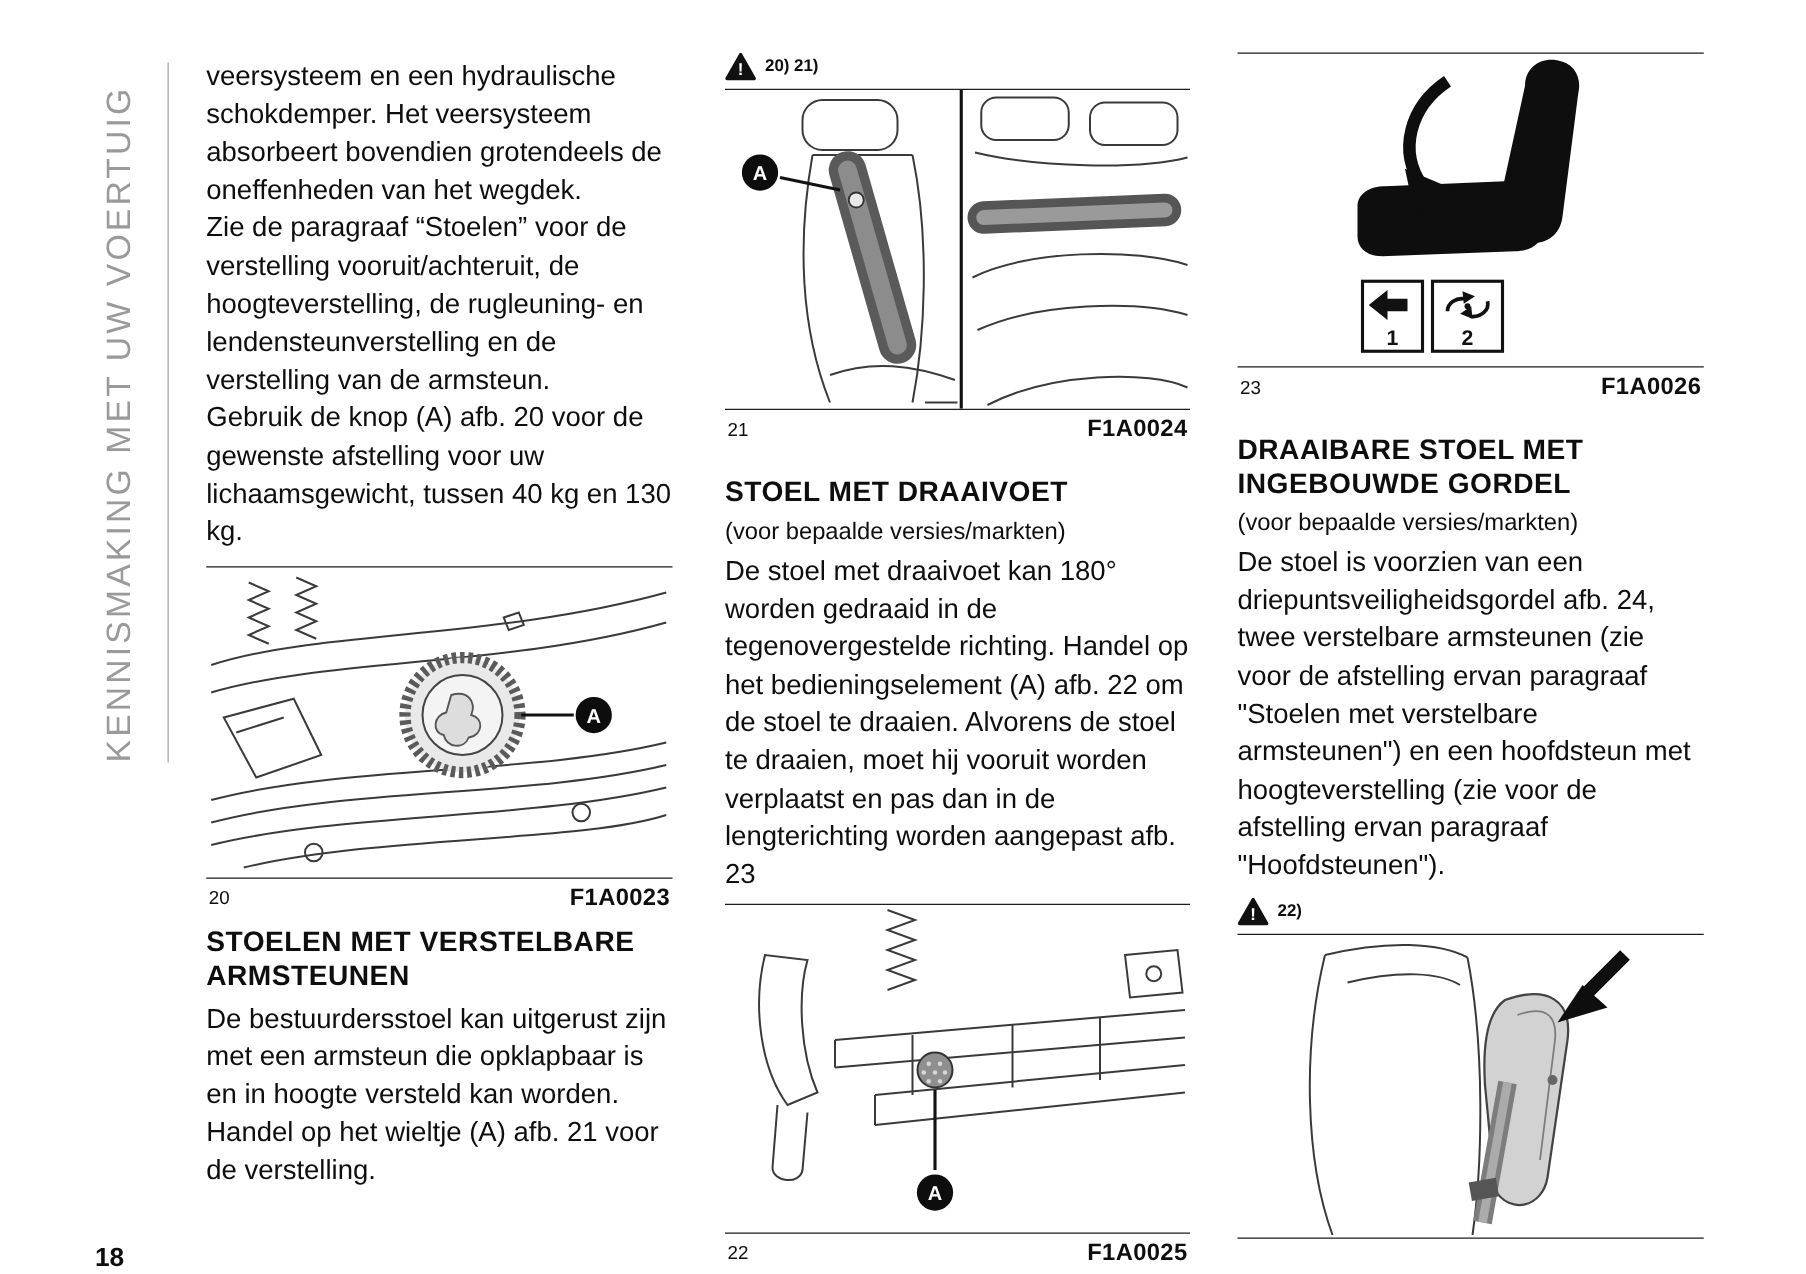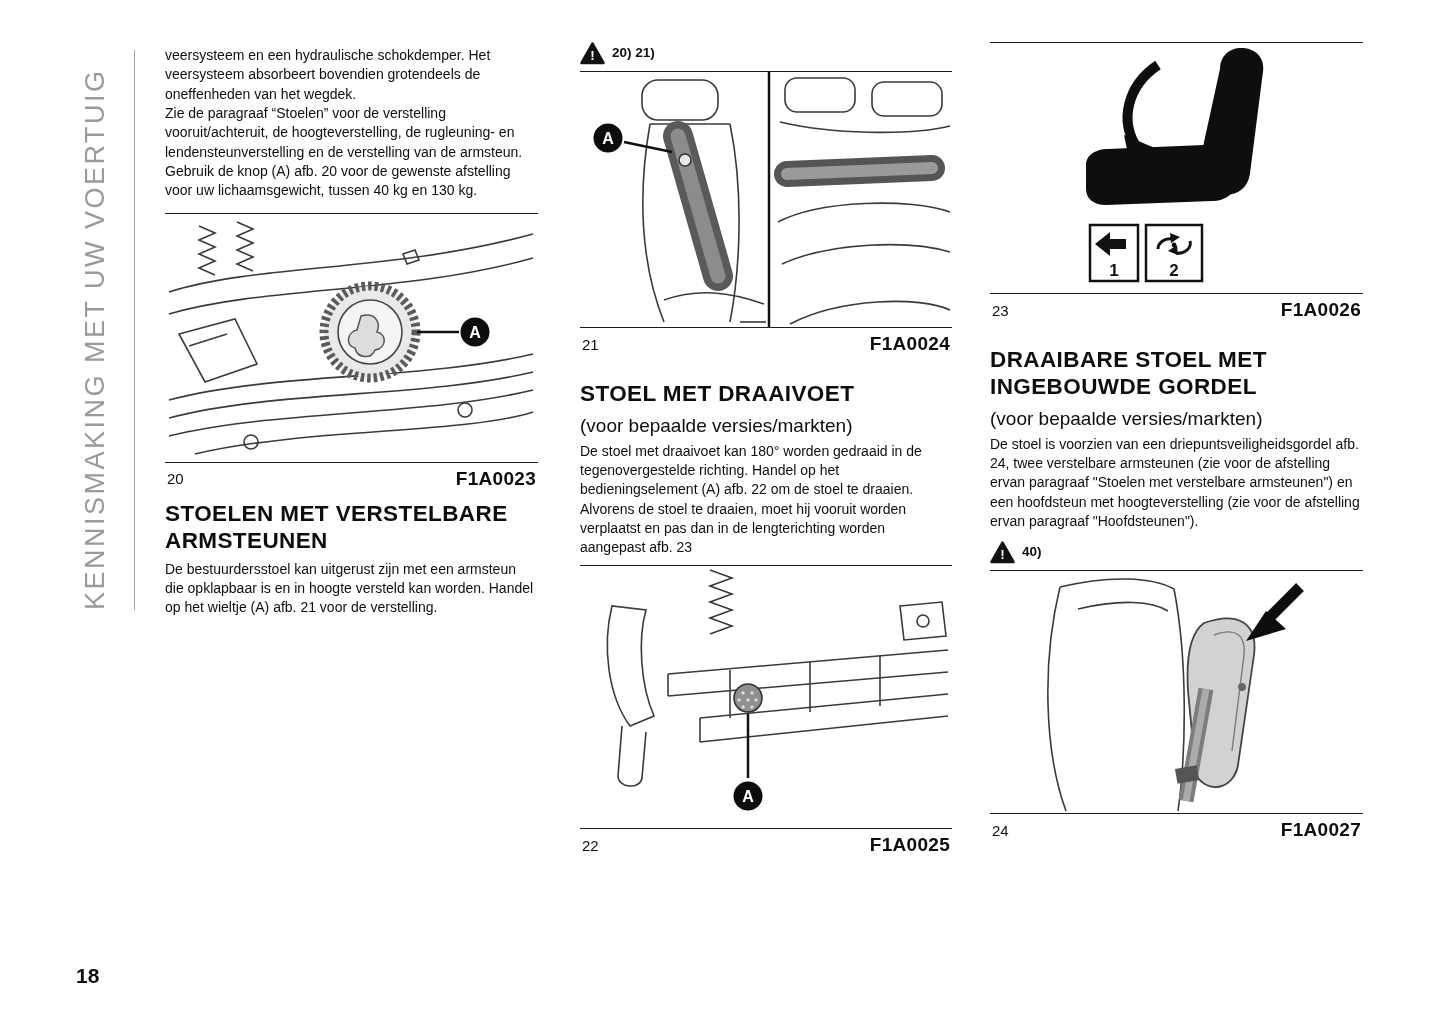--- a/index.html
+++ b/index.html
@@ -15,28 +15,28 @@
     position: absolute; left: 80px; top: 50px; height: 560px;
     writing-mode: vertical-rl; transform: rotate(180deg);
     font-size: 27px; letter-spacing: 2.5px; color: #9a9a9a;
     white-space: nowrap;
   }
   .sidebar-rule {
     position: absolute; left: 134px; top: 50px; width: 1px; height: 560px;
     background: #a5a5a5;
   }
   .page-number {
-    position: absolute; left: 76px; top: 964px;
+    position: absolute; left: 76px; top: 995px;
     font-size: 21px; font-weight: bold;
   }
   .col { position: absolute; width: 373px; }
   .col-1 { left: 165px; top: 46px; }
   .col-2 { left: 580px; top: 42px; width: 372px; }
   .col-3 { left: 990px; top: 42px; }
-  .body-text { font-size: 14px; line-height: 1.38; }
+  .body-text { font-size: 22px; line-height: 1.38; }
   .subnote { font-size: 19px; line-height: 1.4; margin-bottom: 2px; }
   .heading-small { font-size: 20px; font-weight: bold; margin: 10px 0 5px; }
   .heading-big {
     font-size: 22.5px; font-weight: bold; letter-spacing: 0.4px;
     line-height: 1.2; margin: 0 0 6px;
   }
   .figure { margin: 12px 0 10px; }
   .fig-art {
     border-top: 1px solid #1d1d1d; border-bottom: 1px solid #1d1d1d;
     background: #fff;
@@ -242,21 +242,21 @@
 
   <h2 class="heading-big mt14">DRAAIBARE STOEL MET INGEBOUWDE GORDEL</h2>
   <p class="subnote">(voor bepaalde versies/markten)</p>
   <p class="body-text">De stoel is voorzien van een driepuntsveiligheidsgordel afb. 24, twee verstelbare armsteunen (zie voor de afstelling ervan paragraaf "Stoelen met verstelbare armsteunen") en een hoofdsteun met hoogteverstelling (zie voor de afstelling ervan paragraaf "Hoofdsteunen").</p>
 
   <div class="warning-row" style="margin-top:10px">
     <svg width="25" height="23" viewBox="0 0 24 22">
       <path d="M12 1.5 L22.5 20 L1.5 20 Z" fill="#111" stroke="#111" stroke-width="2.5" stroke-linejoin="round"></path>
       <text x="12" y="17.5" fill="#fff" font-size="13" font-weight="bold" text-anchor="middle">!</text>
     </svg>
-    <span class="warning-refs">40)</span>
+    <span class="warning-refs">22)</span>
   </div>
 
   <div class="figure" style="margin-top:6px">
     <div class="fig-art">
       <svg viewBox="0 0 372 242" width="372" height="242">
         <g stroke="#3a3a3a" stroke-width="1.6" fill="none">
           <path d="M70,16 C120,4 162,6 184,18"></path>
           <path d="M70,16 C52,90 54,180 76,240"></path>
           <path d="M184,18 C198,90 196,184 188,240"></path>
           <path d="M88,38 C130,28 162,30 178,40"></path>
@@ -270,18 +270,14 @@
           <path d="M216,118 L196,230" stroke="#7d7d7d" stroke-width="15" fill="none"></path>
           <path d="M216,118 L196,230" stroke="#ababab" stroke-width="7" fill="none"></path>
           <rect x="186" y="196" width="22" height="15" fill="#555" transform="rotate(-10 197 203)"></rect>
         </g>
         <g>
           <line x1="310" y1="16" x2="278" y2="48" stroke="#0e0e0e" stroke-width="11"></line>
           <polygon points="256,70 276,40 296,58" fill="#0e0e0e"></polygon>
         </g>
       </svg>
     </div>
-    <div class="fig-caption">
-      <span class="fig-num">24</span>
-      <span class="fig-code">F1A0027</span>
-    </div>
   </div>
 </div>
 
 </body></html>

